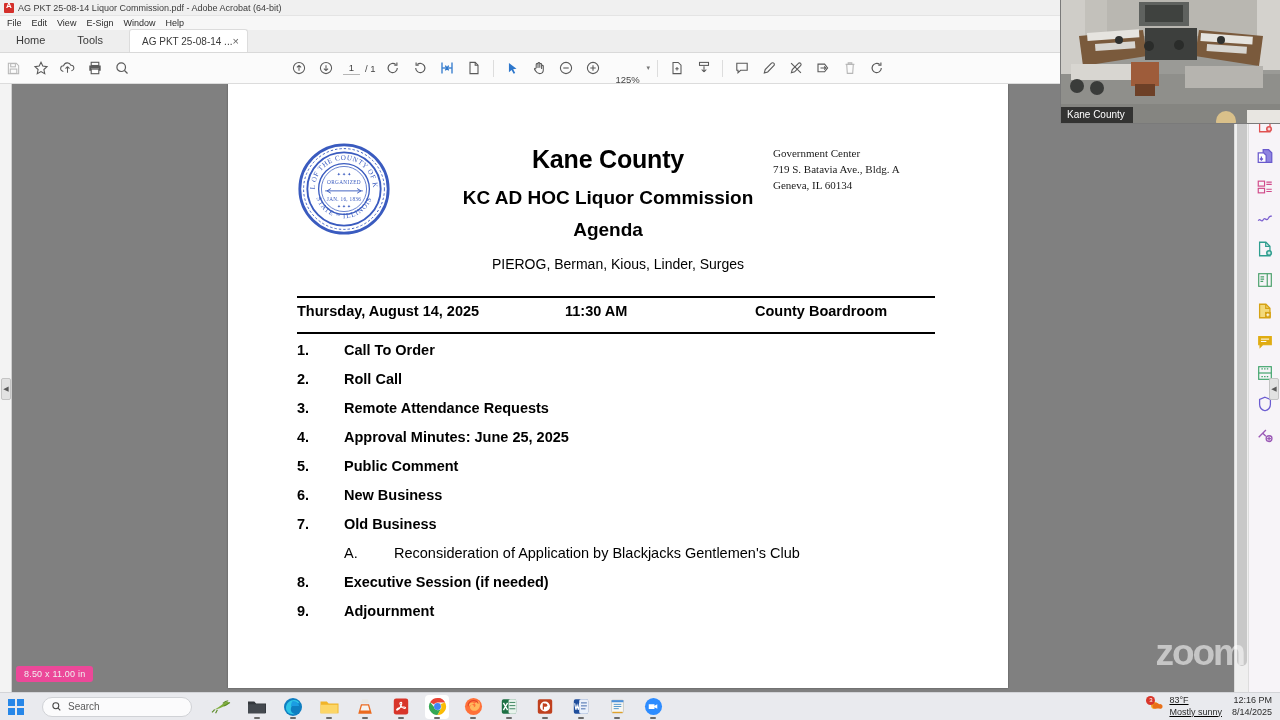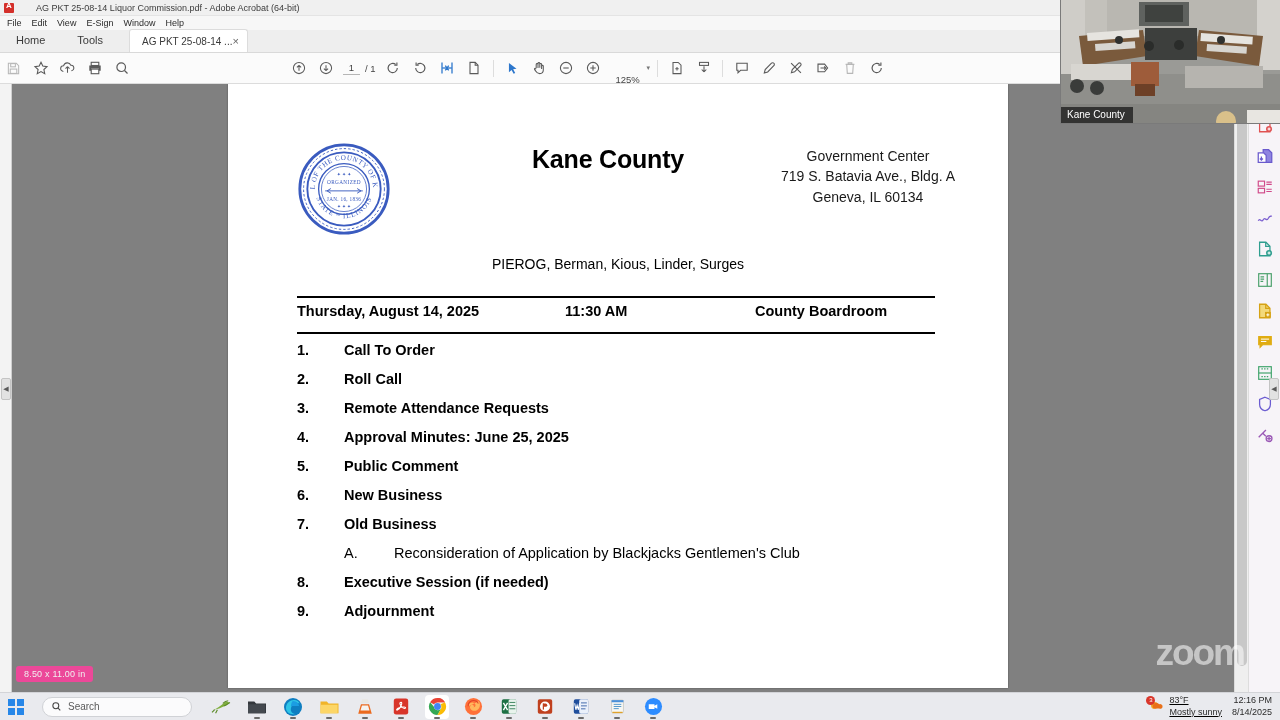--- a/index.html
+++ b/index.html
@@ -8,21 +8,21 @@
     overflow: hidden;
     font-family: "Liberation Sans", sans-serif;
     background: #808080;
   }
   #app { position: relative; width: 1280px; height: 720px; }
 
   
   .titlebar {
     position: absolute; left: 0; top: 0; width: 1280px; height: 16px;
     background: #f0f0f0; border-bottom: 1px solid #e4e4e4;
-    display: flex; align-items: center; gap: 22px; padding-left: 4px;
+    display: flex; align-items: center; gap: 4px; padding-left: 4px;
   }
   .titlebar .appicon {
     width: 10px; height: 10px; background: #d42f2a; border-radius: 1px;
     position: relative; flex: 0 0 auto;
   }
   .titlebar .appicon::after {
     content: "A"; position: absolute; left: 0; top: -2px; width: 10px;
     font-size: 8px; color: #fff; text-align: center; font-weight: bold;
   }
   .titlebar .ttext { font-size: 9px; color: #3b3b3b; white-space: nowrap; }
@@ -140,21 +140,21 @@
     position: absolute; left: 160px; top: 60px; width: 440px;
     text-align: center; font-weight: bold; font-size: 25px;
     letter-spacing: -0.2px; line-height: 1.25;
   }
   .hdr-sub {
     position: absolute; left: 150px; top: 98px; width: 460px;
     text-align: center; font-weight: bold; font-size: 19px; line-height: 1.7;
   }
   .hdr-addr {
     position: absolute; right: 45px; top: 62px; width: 190px;
-    text-align: center; font-size: 14px; line-height: 1.45; color: #1a1a1a;
+    text-align: left; font-size: 11px; line-height: 1.45; color: #1a1a1a; font-family: Liberation Serif, serif;
   }
   .hdr-members {
     position: absolute; left: 90px; top: 172px; width: 600px;
     text-align: center; font-size: 14px;
   }
   .rule-top {
     position: absolute; left: 69px; top: 212px; width: 638px; height: 0;
     border-top: 2.5px solid #000;
   }
   .meetline {
@@ -435,20 +435,24 @@
             </text>
             <text x="50" y="36" font-size="5.2" fill="#3a5bbf" text-anchor="middle" font-family="'Liberation Serif',serif">✦ ✦ ✦</text>
             <text x="50" y="44.5" font-size="5.6" fill="#3a5bbf" text-anchor="middle" font-family="'Liberation Serif',serif" letter-spacing="0.4">ORGANIZED</text>
             <path d="M30 52 h40 M36 49.5 l-4 2.5 4 2.5 M64 49.5 l4 2.5 -4 2.5" stroke="#3a5bbf" stroke-width="1" fill="none"></path>
             <text x="50" y="63" font-size="5.6" fill="#3a5bbf" text-anchor="middle" font-family="'Liberation Serif',serif" letter-spacing="0.3">JAN. 16, 1836</text>
             <text x="50" y="70.5" font-size="5" fill="#3a5bbf" text-anchor="middle" font-family="'Liberation Serif',serif">✦ ✦ ✦</text>
           </svg>
         </div>
 
         <div class="hdr-title">Kane County</div>
+        <div class="hdr-sub">
+          <div>KC AD HOC Liquor Commission</div>
+          <div>Agenda</div>
+        </div>
 
         <div class="hdr-addr">
           <div>Government Center</div>
           <div>719 S. Batavia Ave., Bldg. A</div>
           <div>Geneva, IL 60134</div>
         </div>
 
         <div class="hdr-members">PIEROG, Berman, Kious, Linder, Surges</div>
 
         <div class="rule-top"></div>

